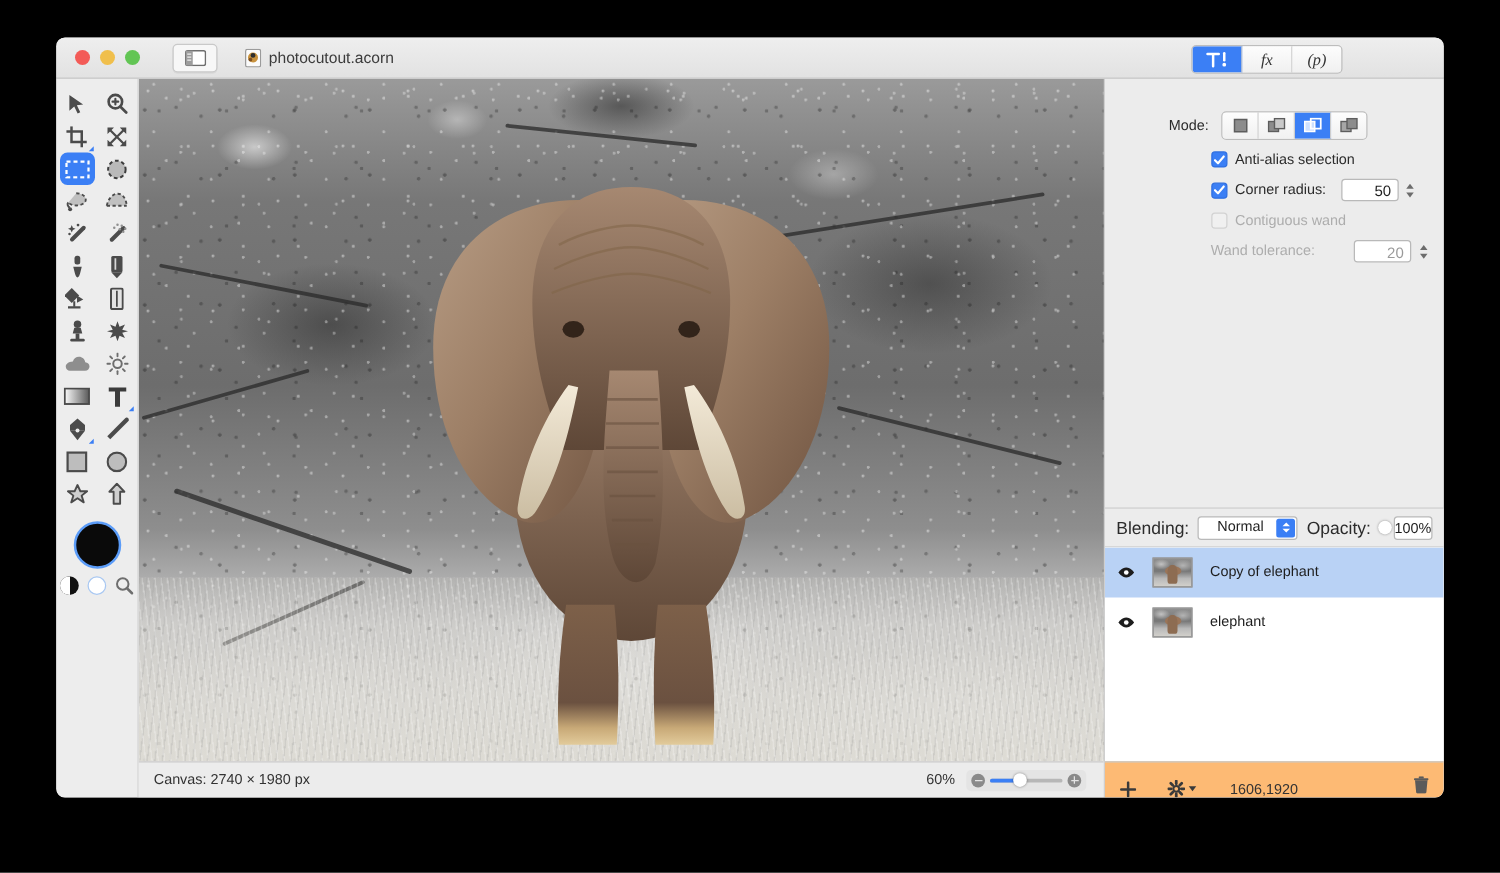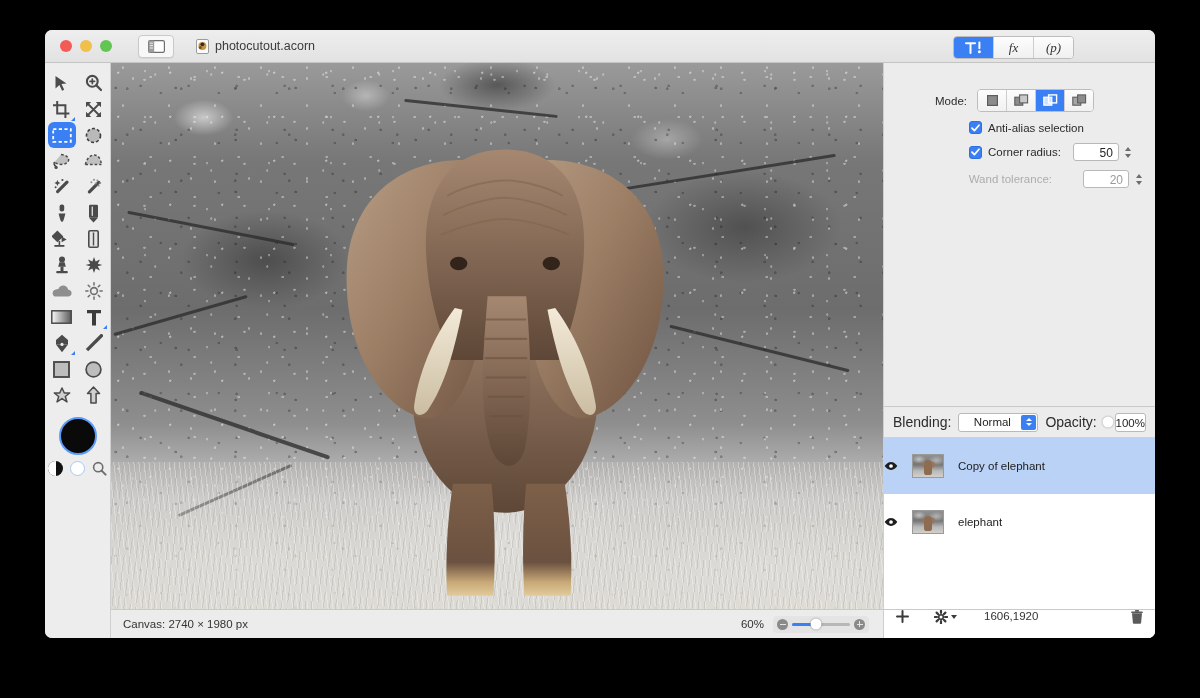--- a/index.html
+++ b/index.html
@@ -195,35 +195,35 @@
   .bs-arrows i{display:block;width:0;height:0;border-left:3px solid transparent;border-right:3px solid transparent;}
   .bs-arrows i.up{border-bottom:3.5px solid #fff;}
   .bs-arrows i.dn{border-top:3.5px solid #fff;}
   .op-track{position:relative;width:62px;height:3px;border-radius:2px;background:#c4c4c4;}
   .op-fill{position:absolute;left:0;top:0;height:3px;width:100%;border-radius:2px;background:#3b7ff5;}
   .op-knob{position:absolute;left:100%;top:50%;transform:translate(-50%,-50%);width:11px;height:11px;
            border-radius:50%;background:#fff;box-shadow:0 0 2px rgba(0,0,0,.4);}
   .op-val{width:40px;height:19px;border:1px solid #b9b9b9;border-radius:3px;background:#fff;
           font-size:11.5px;color:#1f1f1f;text-align:center;line-height:19px;box-sizing:border-box;}
   .layer-list{flex:1;background:#fff;overflow:hidden;}
-  .layer-row{height:56px;display:flex;align-items:center;gap:14px;}
+  .layer-row{height:40px;display:flex;align-items:center;padding-left:10px;gap:14px;}
   .layer-row.selected{background:#b9d2f5;}
   .thumb{width:32px;height:24px;border:1px solid #9a9a9a;box-sizing:border-box;position:relative;overflow:hidden;background:#8c8c8c;}
   .thumb .tb{position:absolute;inset:0;
     background:
       radial-gradient(ellipse 10px 6px at 20% 20%, rgba(255,255,255,.5), transparent 70%),
       radial-gradient(ellipse 12px 7px at 78% 25%, rgba(255,255,255,.4), transparent 70%),
       linear-gradient(to bottom,#8f8f8f 0%,#777 45%,#b9b9b9 72%,#d2d0cb 100%);}
   .thumb .te{position:absolute;left:38%;top:22%;width:26%;height:70%;background:#8d6c52;border-radius:40% 40% 18% 18%;}
   .thumb .te2{position:absolute;left:30%;top:26%;width:42%;height:34%;background:#9a7559;border-radius:50% 50% 40% 40%;}
   .layer-name{font-size:11.5px;color:#1d1d1d;}
   .eye{width:14px;flex:none;display:flex;align-items:center;justify-content:center;}
   .layers-foot{
-    height:28px;min-height:28px;background:#ffffff;border-top:1px solid #c9c9c9;
-    display:flex;align-items:flex-start;gap:25px;padding:0 12px;font-size:11.5px;color:#333;
+    height:28px;min-height:28px;background:#fdba74;border-top:1px solid #c9c9c9;
+    display:flex;align-items:flex-end;gap:25px;padding:0 12px;font-size:11.5px;color:#333;
   }
   .coord{margin-left:2px;}
   .trashbtn{margin-left:auto;}
 </style>
 </head>
 <body>
 
 <div class="window">
 
   <div class="titlebar">
@@ -643,20 +643,24 @@
           <span class="cbtext">Corner radius:</span>
           <div class="inlinefield" style="margin-left:12px;">
             <div class="numfield">50</div>
             <div class="stepper">
                 <i class="up"></i>
                 <i class="dn"></i>
               </div>
           </div>
         </div>
 
+        <div class="cbrow">
+          <div class="cb dis"></div>
+          <span class="cbtext dim">Contiguous wand</span>
+        </div>
 
         <div class="orow">
           <div class="olabel dim" style="width:178px;">Wand tolerance:</div>
           <div class="inlinefield">
             <div class="numfield dim">20</div>
             <div class="stepper">
                 <i class="up"></i>
                 <i class="dn"></i>
               </div>
           </div>

